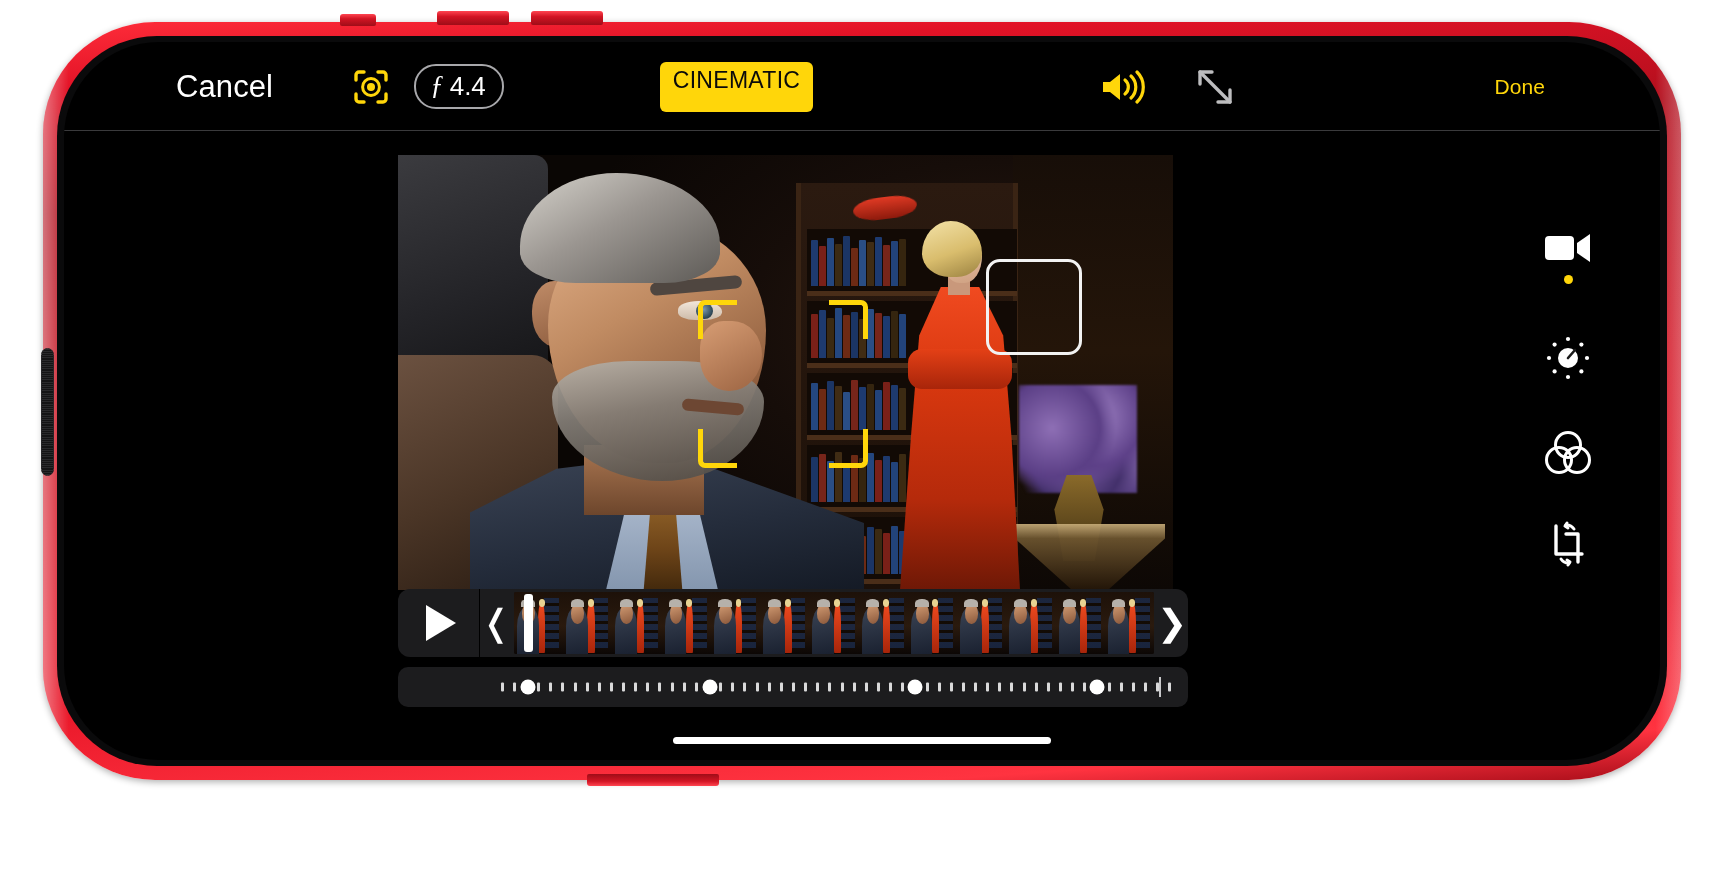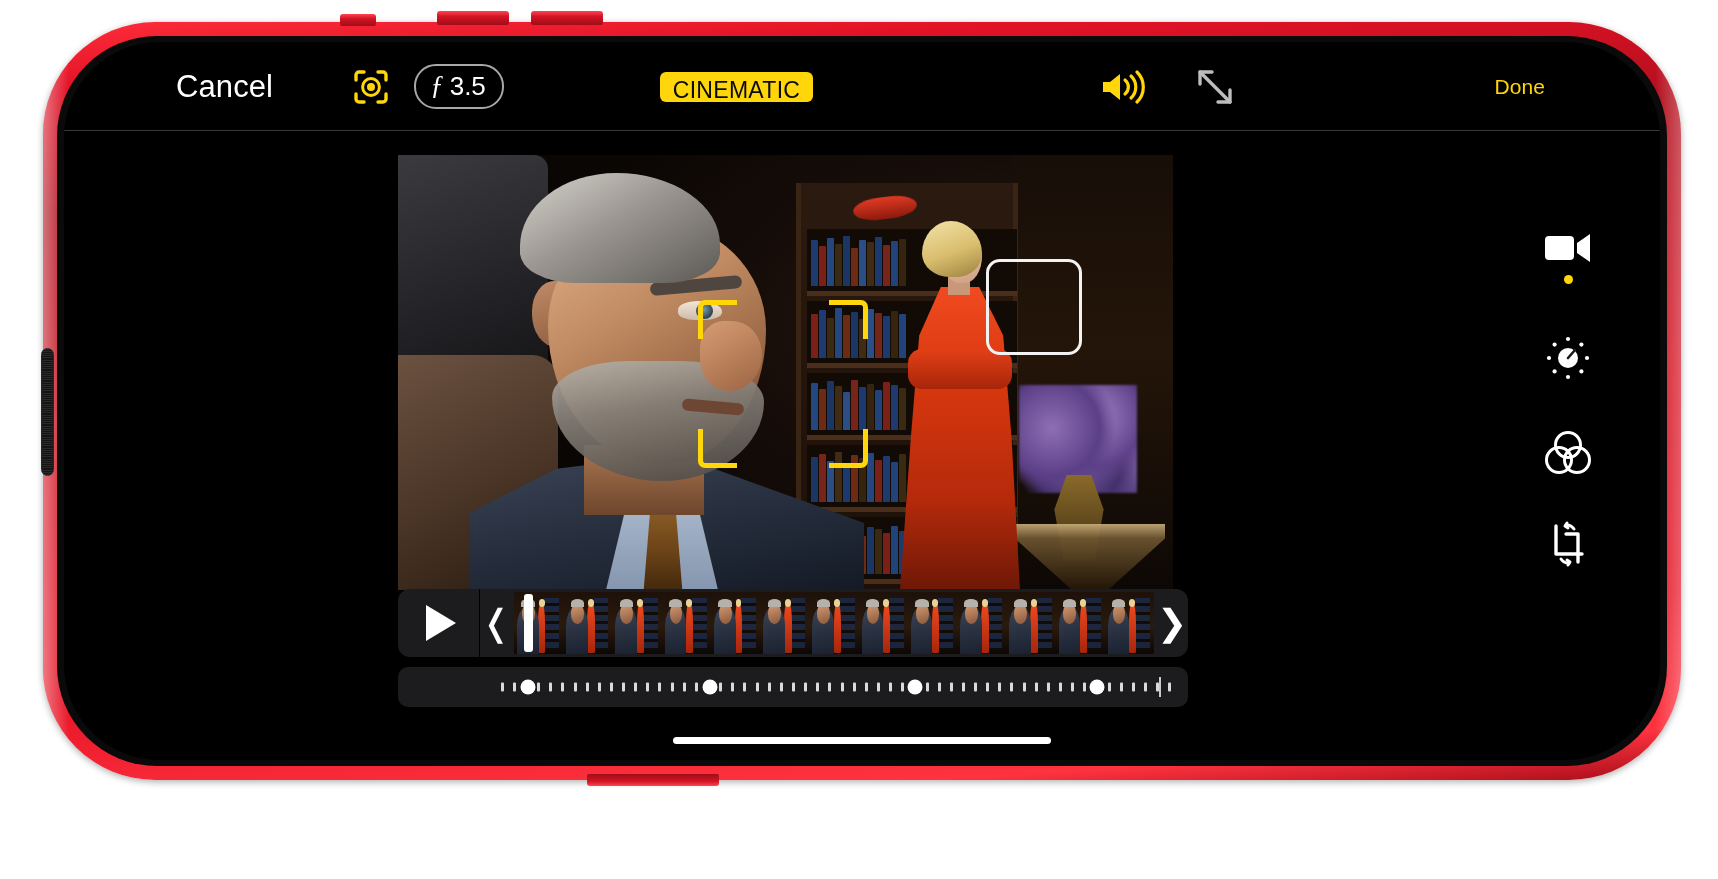--- a/index.html
+++ b/index.html
@@ -121,21 +121,21 @@
     left: 600px;
     width: 145px;
     justify-content: center;
   }
   .cine-pill {
     background: #ffd60a;
     color: #0b0b0b;
     font-size: 23px;
     font-weight: 400;
     letter-spacing: 0.3px;
-    padding: 7px 13px 0 13px;
+    padding: 7px 13px 20px 13px;
     border-radius: 6px;
     line-height: 1;
   }
 
   
   .track-icon { left: 284px; width: 46px; justify-content:center; }
   .fstop-pill {
     left: 349px;
     width: 92px;
     justify-content: center;
@@ -503,21 +503,21 @@
           <path d="M33 25 v5 a3 3 0 0 1 -3 3 h-5" fill="none" stroke="#ffd60a" stroke-width="3.4" stroke-linecap="round"></path>
           <path d="M11 33 h-5 a3 3 0 0 1 -3 -3 v-5" fill="none" stroke="#ffd60a" stroke-width="3.4" stroke-linecap="round"></path>
           <circle cx="18" cy="18" r="8.4" fill="none" stroke="#ffd60a" stroke-width="3"></circle>
           <circle cx="18" cy="18" r="4" fill="#ffd60a"></circle>
         </svg>
       </div>
 
       <div class="tb-item fstop-pill">
         <div class="fstop-inner">
           <span class="fstop-f">ƒ</span>
-          <span>3.5</span>
+          <span>4.4</span>
         </div>
       </div>
 
       <div class="tb-item cine-toggle">
         <span class="cine-pill">CINEMATIC</span>
       </div>
 
       <div class="tb-item vol-icon">
         <svg class="icon-svg" width="46" height="34" viewBox="0 0 46 34">
           <path d="M4 12 h7 L21 4 v26 L11 22 H4 Z" fill="#ffd60a"></path>

